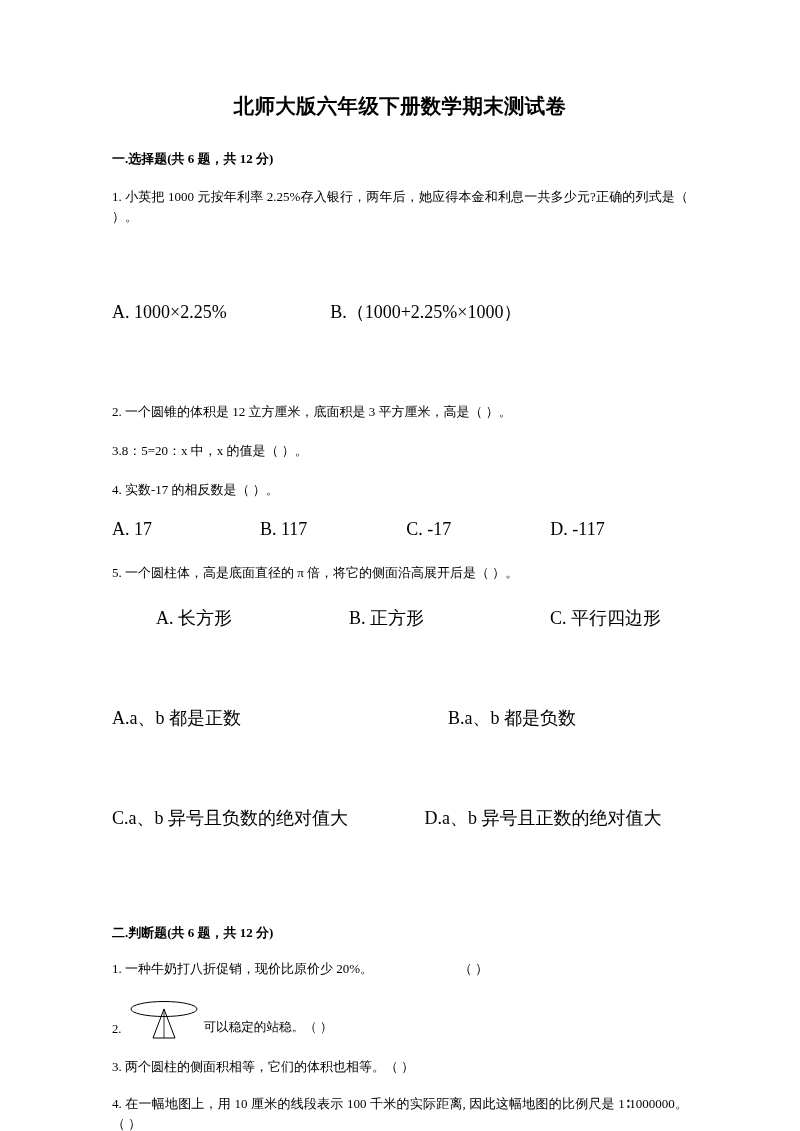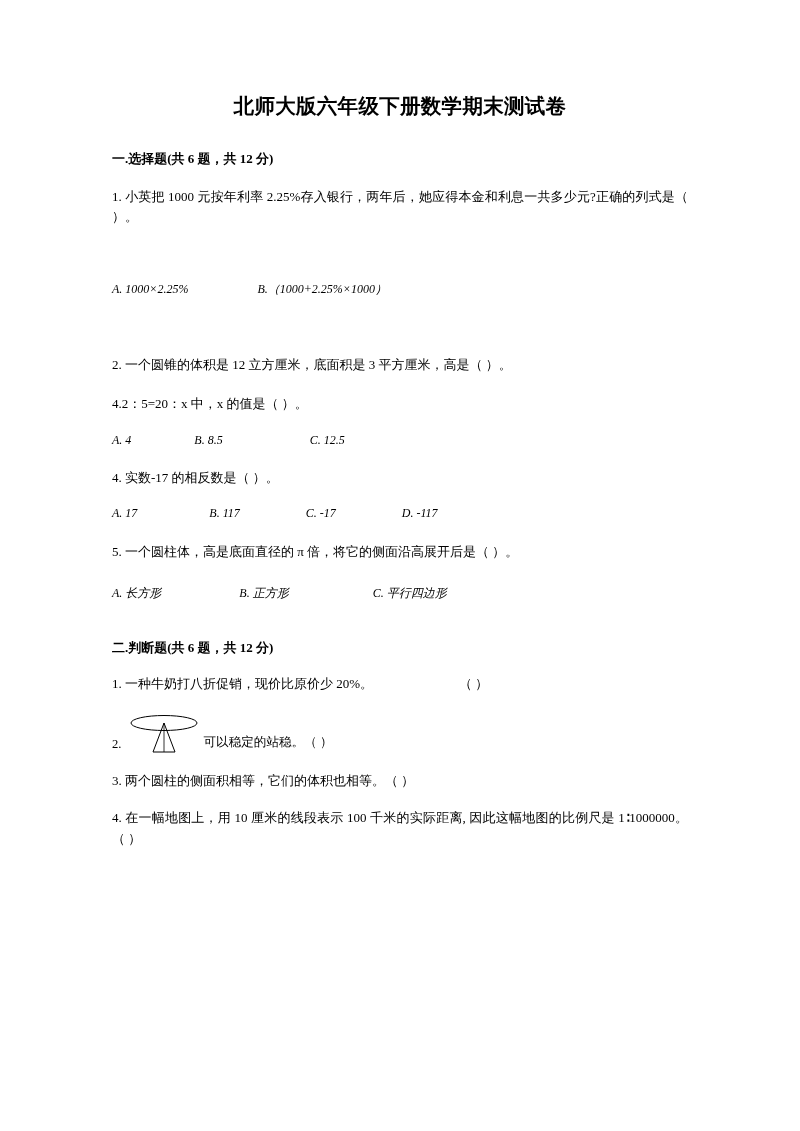--- a/index.html
+++ b/index.html
@@ -36,25 +36,24 @@
     margin-top: 30px;
     margin-bottom: 0;
   }
   .q {
     font-size: 13px;
     line-height: 1.55;
     margin-top: 19px;
     text-align: justify;
   }
   .opts {
-    font-size: 12px;
+    font-size: 18px;
     line-height: 1.55;
     margin-top: 16px;
     white-space: pre;
-    font-style: italic;
   }
   .opt-row {
     display: block;
   }
   .sec2 {
     margin-top: 36px;
   }
   .tf {
     font-size: 13px;
     line-height: 1.55;
@@ -88,29 +87,32 @@
 
   <div class="section-head">一.选择题(共 6 题，共 12 分)</div>
 
   <div class="q">1. 小英把 1000 元按年利率 2.25%存入银行，两年后，她应得本金和利息一共多少元?正确的列式是（        ）。</div>
   <div class="opts">
     <span class="opt-row">A. 1000×2.25%                       B.（1000+2.25%×1000）</span>
   </div>
 
   <div class="q">2. 一个圆锥的体积是 12 立方厘米，底面积是 3 平方厘米，高是（      ）。</div>
 
-  <div class="q">4.2：5=20：x 中，x 的值是（       ）。</div>
-  <div class="opts">A. 4                     B. 8.5                             C. 12.5</div>
+  <div class="q">3.8：5=20：x 中，x 的值是（       ）。</div>
 
   <div class="q">4. 实数-17 的相反数是（       ）。</div>
   <div class="opts">A. 17                        B. 117                      C. -17                      D. -117</div>
 
   <div class="q">5. 一个圆柱体，高是底面直径的 π 倍，将它的侧面沿高展开后是（          ）。</div>
-  <div class="opts" style="margin-top:22px;">A. 长方形                          B. 正方形                            C. 平行四边形</div>
+  <div class="opts" style="margin-top:22px;margin-left:44px;">A. 长方形                          B. 正方形                            C. 平行四边形</div>
 
+  <div class="opts">
+    <span class="opt-row">A.a、b 都是正数                                              B.a、b 都是负数</span>
+    <span class="opt-row" style="margin-top:16px; display:block;">C.a、b 异号且负数的绝对值大                 D.a、b 异号且正数的绝对值大</span>
+  </div>
 
   <div class="section-head sec2">二.判断题(共 6 题，共 12 分)</div>
 
   <div class="tf">
     <span>1. 一种牛奶打八折促销，现价比原价少 20%。</span><span class="sp-lg"></span><span>（       ）</span>
   </div>
 
   <div class="tf-row-icon">
     <span>2.</span>
     <span class="cone-wrap">

